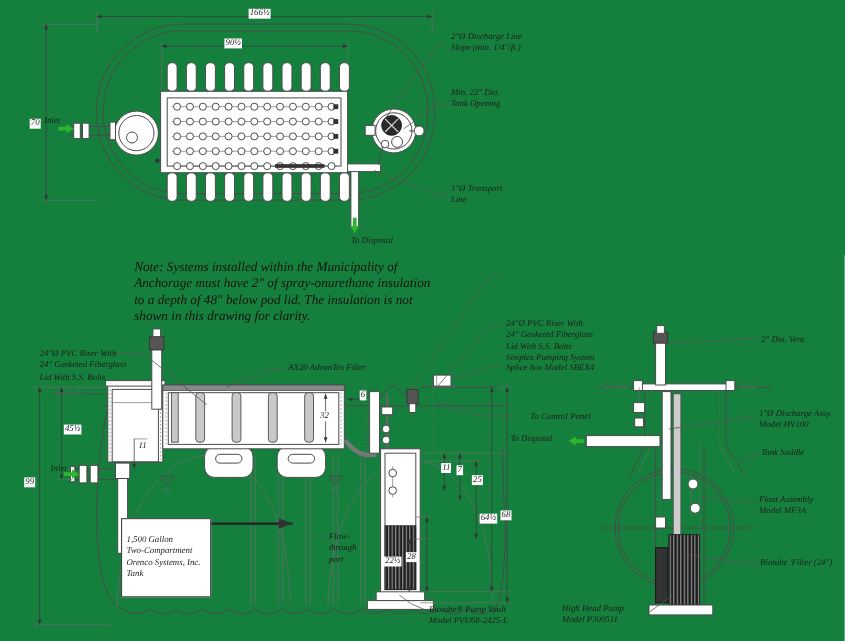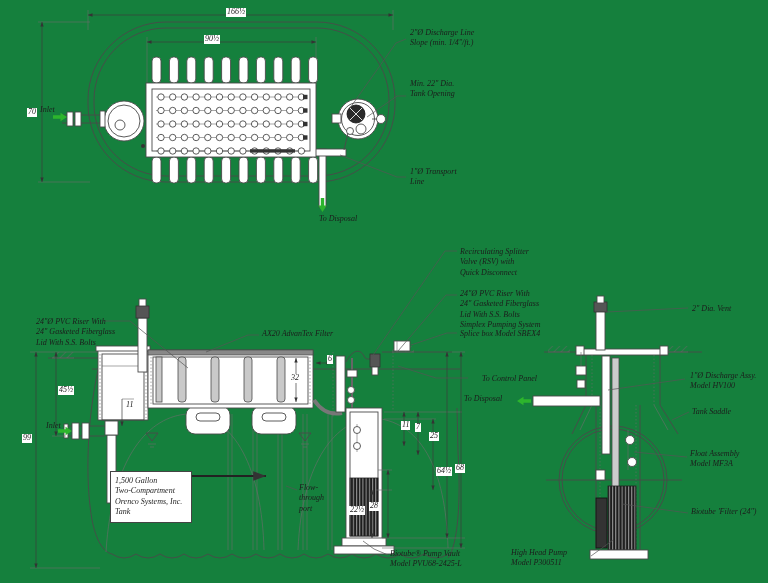--- a/index.html
+++ b/index.html
@@ -5,21 +5,21 @@
   html,body{margin:0;padding:0;background:#fff;}
   #page{position:relative;width:768px;height:583px;background:#15803d;overflow:hidden;
         font-family:"Liberation Serif",serif;}
   #art{position:absolute;left:0;top:0;}
   .lbl{position:absolute;font:italic 8px/1.3 "Liberation Serif",serif;color:#1c1c1c;
        white-space:pre-line;}
   .dim{position:absolute;font:italic 8px/1.1 "Liberation Serif",serif;color:#1c1c1c;
        background:#fff;padding:0 1px;}
   .note{position:absolute;font:italic 12px/1.25 "Liberation Serif",serif;color:#111;
         white-space:pre-line;width:336px;}
-  .boxed{border:1px solid #444;background:#fff;padding:4px 4px;width:72px;}
+  .boxed{border:1px solid #444;background:#fff;padding:14px 4px;width:72px;}
   .ln{fill:none;stroke:#4a4a4a;stroke-width:0.9;}
   .thin{fill:none;stroke:#6d6d6d;stroke-width:0.6;}
   .dimln{fill:none;stroke:#3c3c3c;stroke-width:0.7;}
   .ldr{fill:none;stroke:#555;stroke-width:0.7;}
   .wfill{fill:#fff;stroke:#4a4a4a;stroke-width:0.9;}
   .gfill{fill:#c9c9c9;stroke:#4a4a4a;stroke-width:0.8;}
   .dk{fill:#555;stroke:#333;stroke-width:0.8;}
 </style>
 </head>
 <body>
@@ -387,28 +387,29 @@
 <div class="dim" style="left:27px;top:108px">70</div>
 <div class="lbl" style="left:40px;top:105px">Inlet</div>
 <div class="lbl" style="left:410px;top:28px">2"Ø Discharge Line
 Slope (min. 1/4"/ft.)</div>
 <div class="lbl" style="left:410px;top:79px">Min. 22" Dia.
 Tank Opening</div>
 <div class="lbl" style="left:410px;top:167px">1"Ø Transport
 Line</div>
 <div class="lbl" style="left:319px;top:214px">To Disposal</div>
 
+<div class="note" style="left:122px;top:235px">Note: Systems installed within the Municipality of
+Anchorage must have 2" of spray-onurethane  insulation
+ to a depth of 48" below pod lid. The insulation is not
+shown in this drawing for clarity.</div>
 
 <div class="lbl" style="left:36px;top:317px">24"Ø PVC Riser With
 24" Gasketed Fiberglass
 Lid With S.S. Bolts</div>
 <div class="lbl" style="left:262px;top:329px">AX20 AdvanTex Filter</div>
-<div class="lbl" style="left:460px;top:247px">Recirculating Splitter
-Valve (RSV) with
-Quick Disconnect</div>
 <div class="lbl" style="left:460px;top:289px">24"Ø PVC Riser With
 24" Gasketed Fiberglass
 Lid With S.S. Bolts
 Simplex Pumping System</div>
 <div class="lbl" style="left:460px;top:329px">Splice box Model SBEX4</div>
 <div class="lbl" style="left:482px;top:374px">To Control Panel</div>
 <div class="lbl" style="left:464px;top:394px">To Disposal</div>
 <div class="lbl" style="left:46px;top:421px">Inlet</div>
 <div class="lbl boxed" style="left:110px;top:471px">1,500 Gallon
 Two-Compartment

